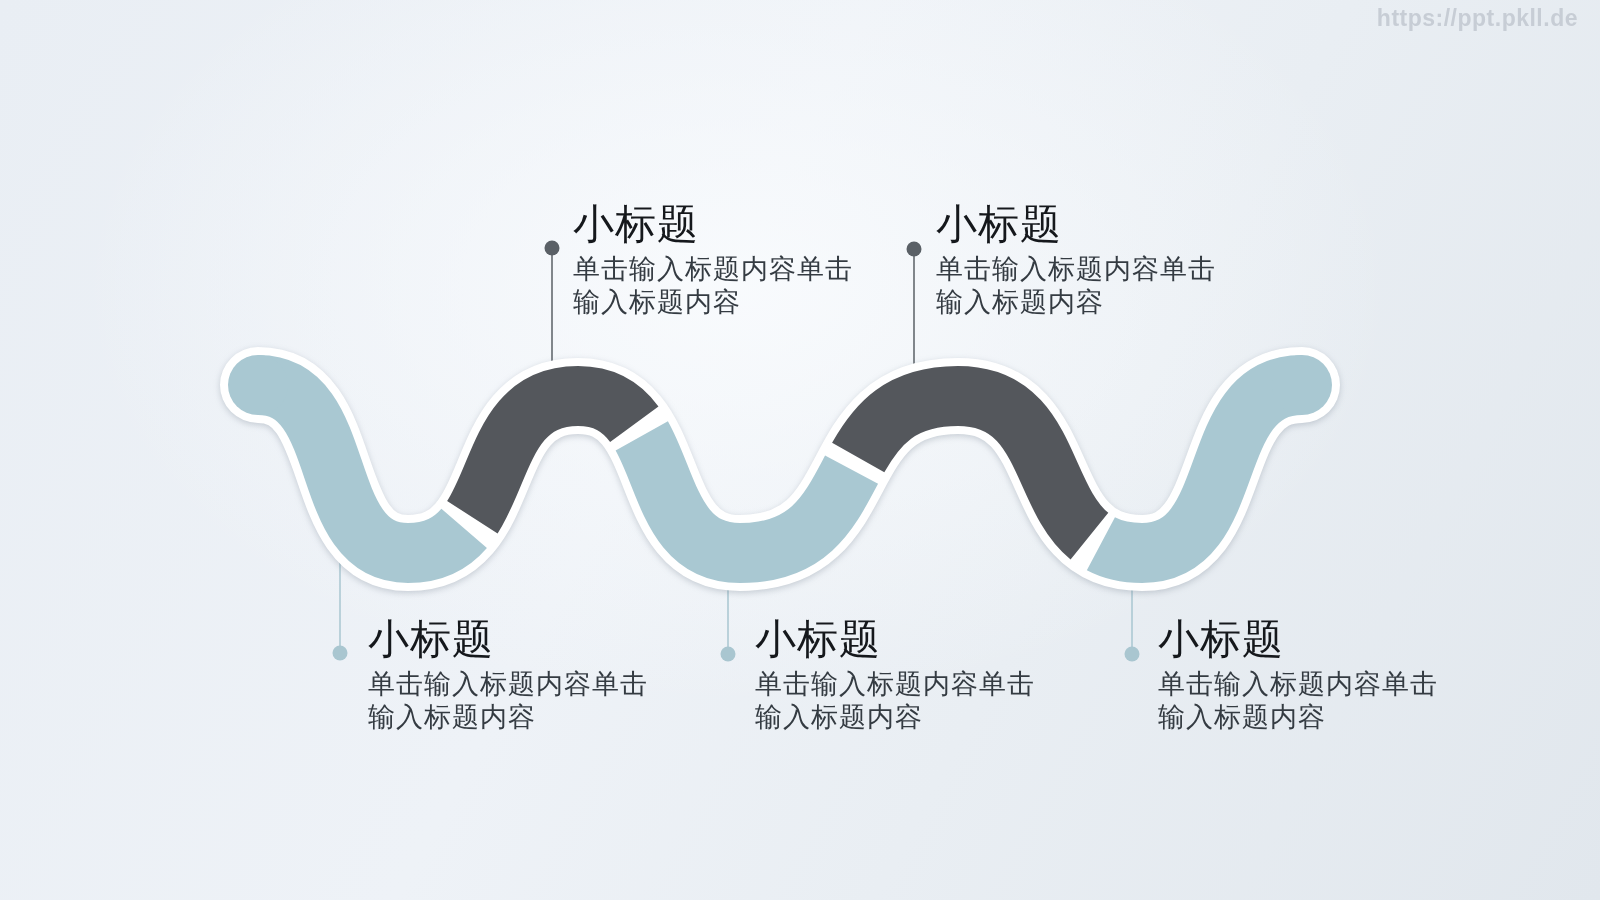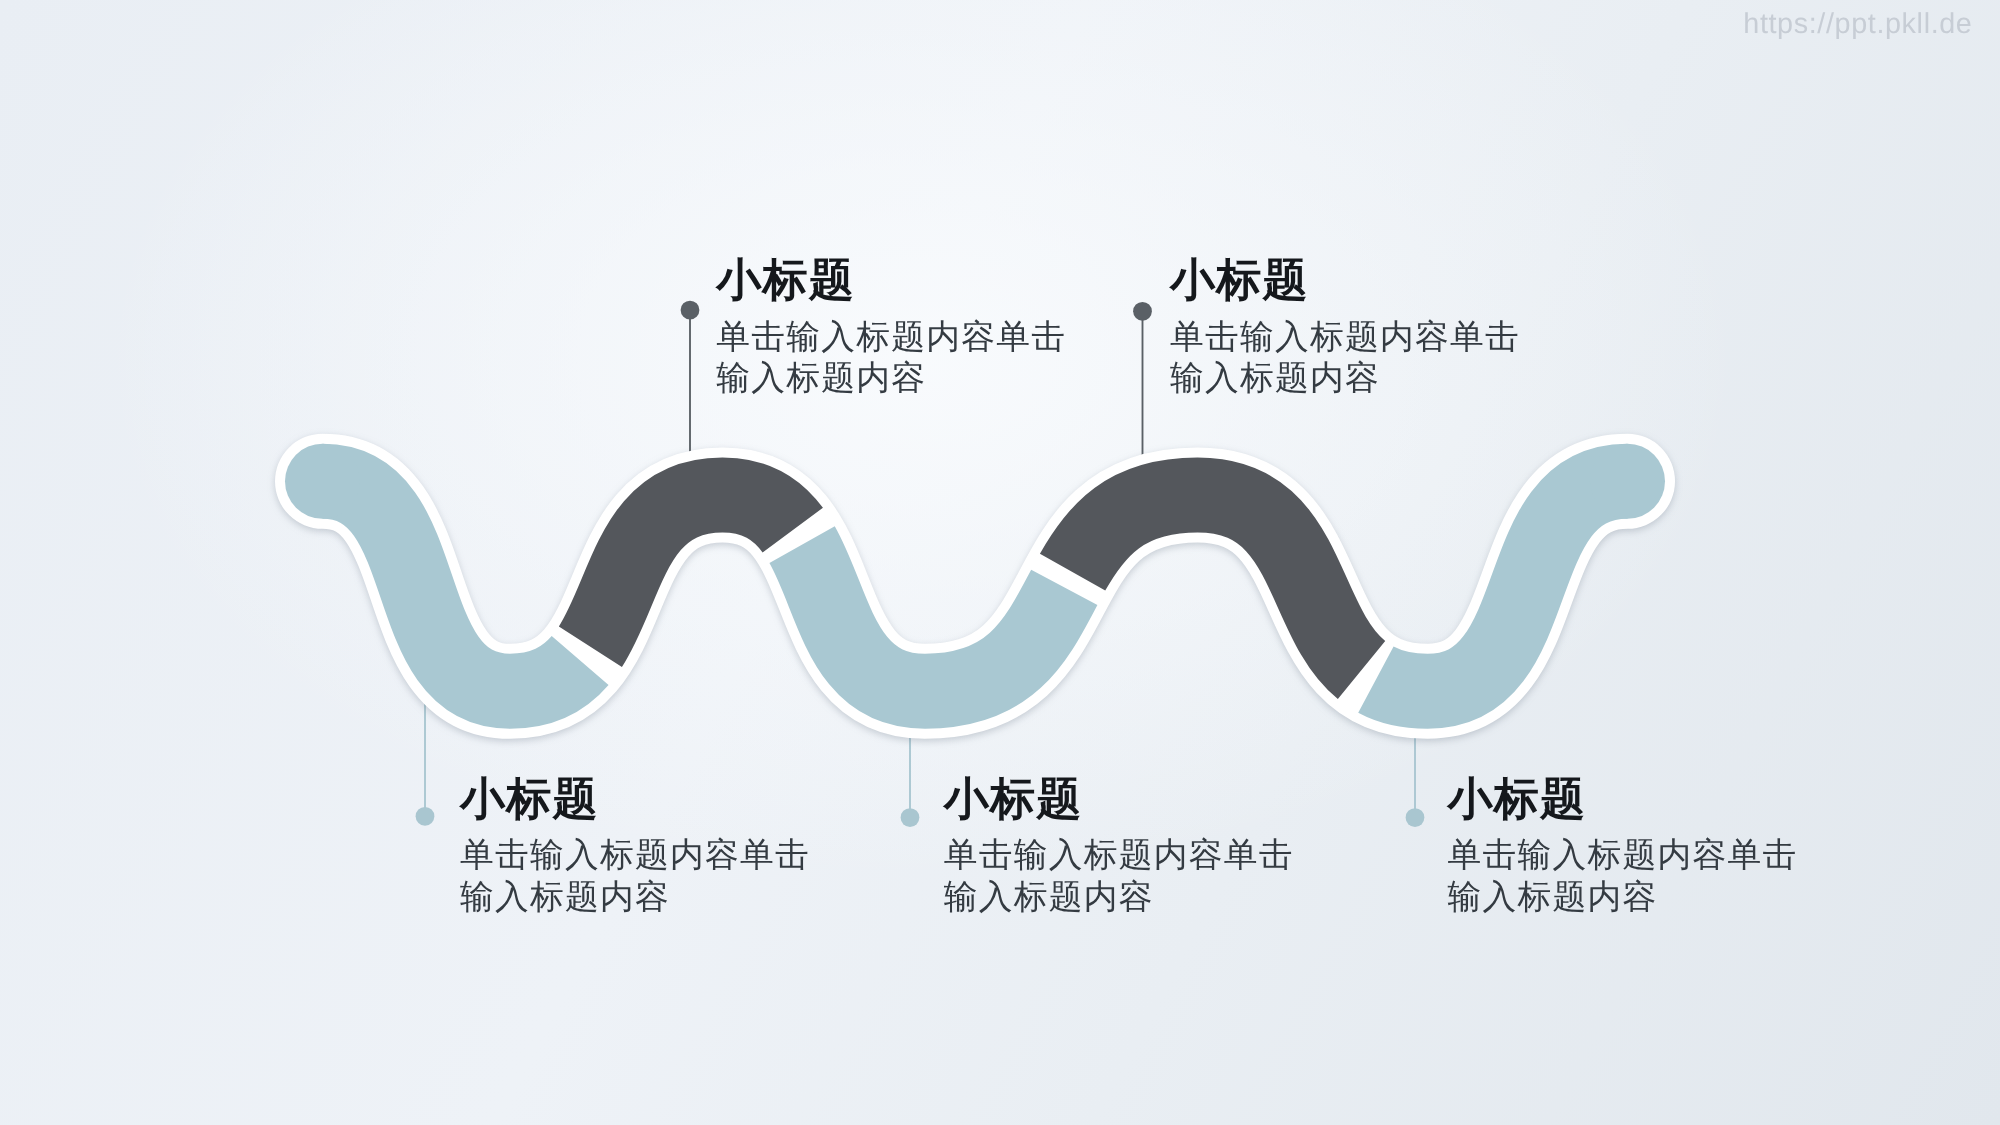--- a/index.html
+++ b/index.html
@@ -11,41 +11,41 @@
     font-family: "Liberation Sans", sans-serif;
     background:
       radial-gradient(ellipse 1100px 700px at 46% 32%, rgba(250,252,254,0.85) 0%, rgba(250,252,254,0) 60%),
       linear-gradient(118deg, #e9eef4 0%, #eef2f7 42%, #e9eef3 65%, #e1e7ed 100%);
   }
   .watermark {
     position: absolute;
     top: 5px;
     right: 22px;
     font-size: 23px;
-    font-weight: 400;
+    font-weight: 700;
     letter-spacing: 0.5px;
     color: #c7cdd5;
     user-select: none;
   }
   svg.wave-svg {
     position: absolute;
     left: 0; top: 0;
     width: 1600px;
     height: 900px;
   }
   .wave-group { filter: drop-shadow(0 2px 3px rgba(100,112,128,0.30)); }
   .connector { stroke-width: 1.5; }
   .label {
     position: absolute;
     width: 300px;
   }
   .label-title {
-    font-size: 36px;
+    font-size: 41px;
     line-height: 38px;
-    font-weight: 700;
+    font-weight: 400;
     color: #15181c;
     margin-bottom: 10px;
     letter-spacing: 1px;
   }
   .label-body {
     font-size: 27px;
     line-height: 33px;
     color: #343b42;
     letter-spacing: 1px;
   }

